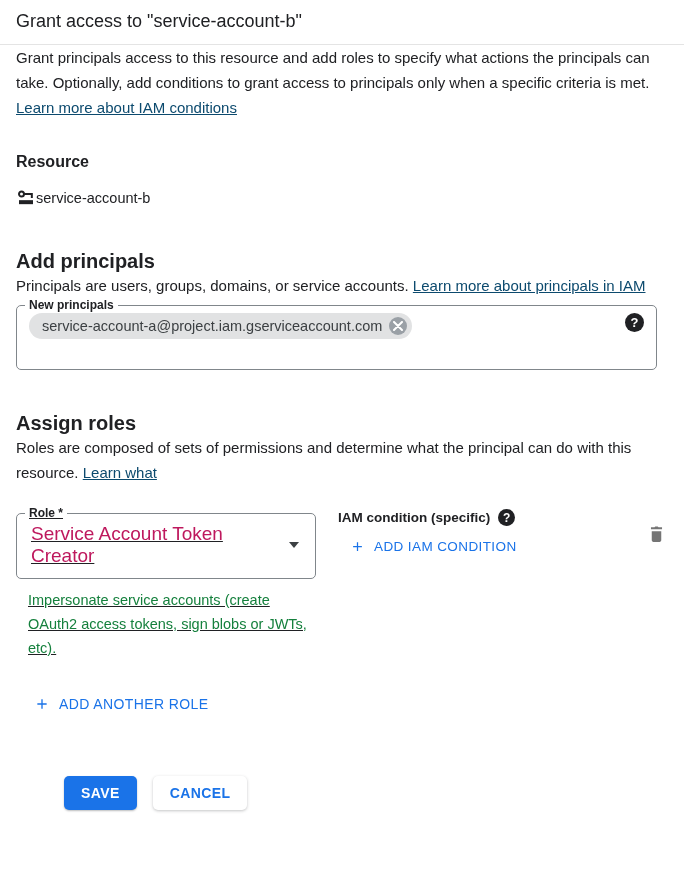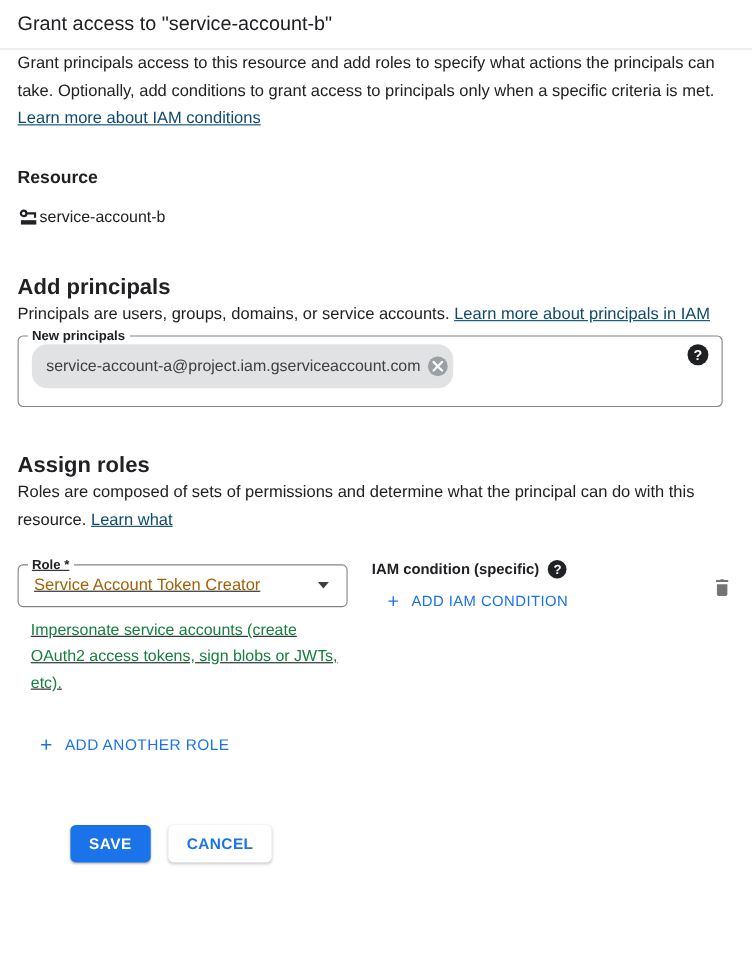--- a/index.html
+++ b/index.html
@@ -83,21 +83,21 @@
     align-items: flex-start;
     justify-content: space-between;
     padding-top: 1px;
   }
   .chip {
     display: inline-flex;
     align-items: center;
     gap: 7px;
     background: #e1e2e3;
     border-radius: 14px;
-    height: 40px;
+    height: 26px;
     padding: 0 5px 0 13px;
     font-size: 14.5px;
     color: #3c4043;
     max-width: 560px;
     white-space: nowrap;
   }
   .chip-close {
     width: 18px; height: 18px;
     border: none;
     border-radius: 50%;
@@ -134,21 +134,21 @@
   }
   .role-col { width: 300px; flex: none; text-decoration: underline; }
   .role-field { width: 300px; }
   .role-value-row {
     display: flex;
     align-items: center;
     justify-content: space-between;
     padding: 3px 2px 11px 2px;
     cursor: pointer;
   }
-  .role-value { font-size: 15px; color: #a16207; }
+  .role-value { font-size: 19px; color: #be185d; }
   .caret-down {
     width: 0; height: 0;
     border-left: 5px solid transparent;
     border-right: 5px solid transparent;
     border-top: 6px solid #3c4043;
     margin-right: 2px;
   }
   .role-helper {
     margin: 9px 0 0 12px;
     width: 282px;

